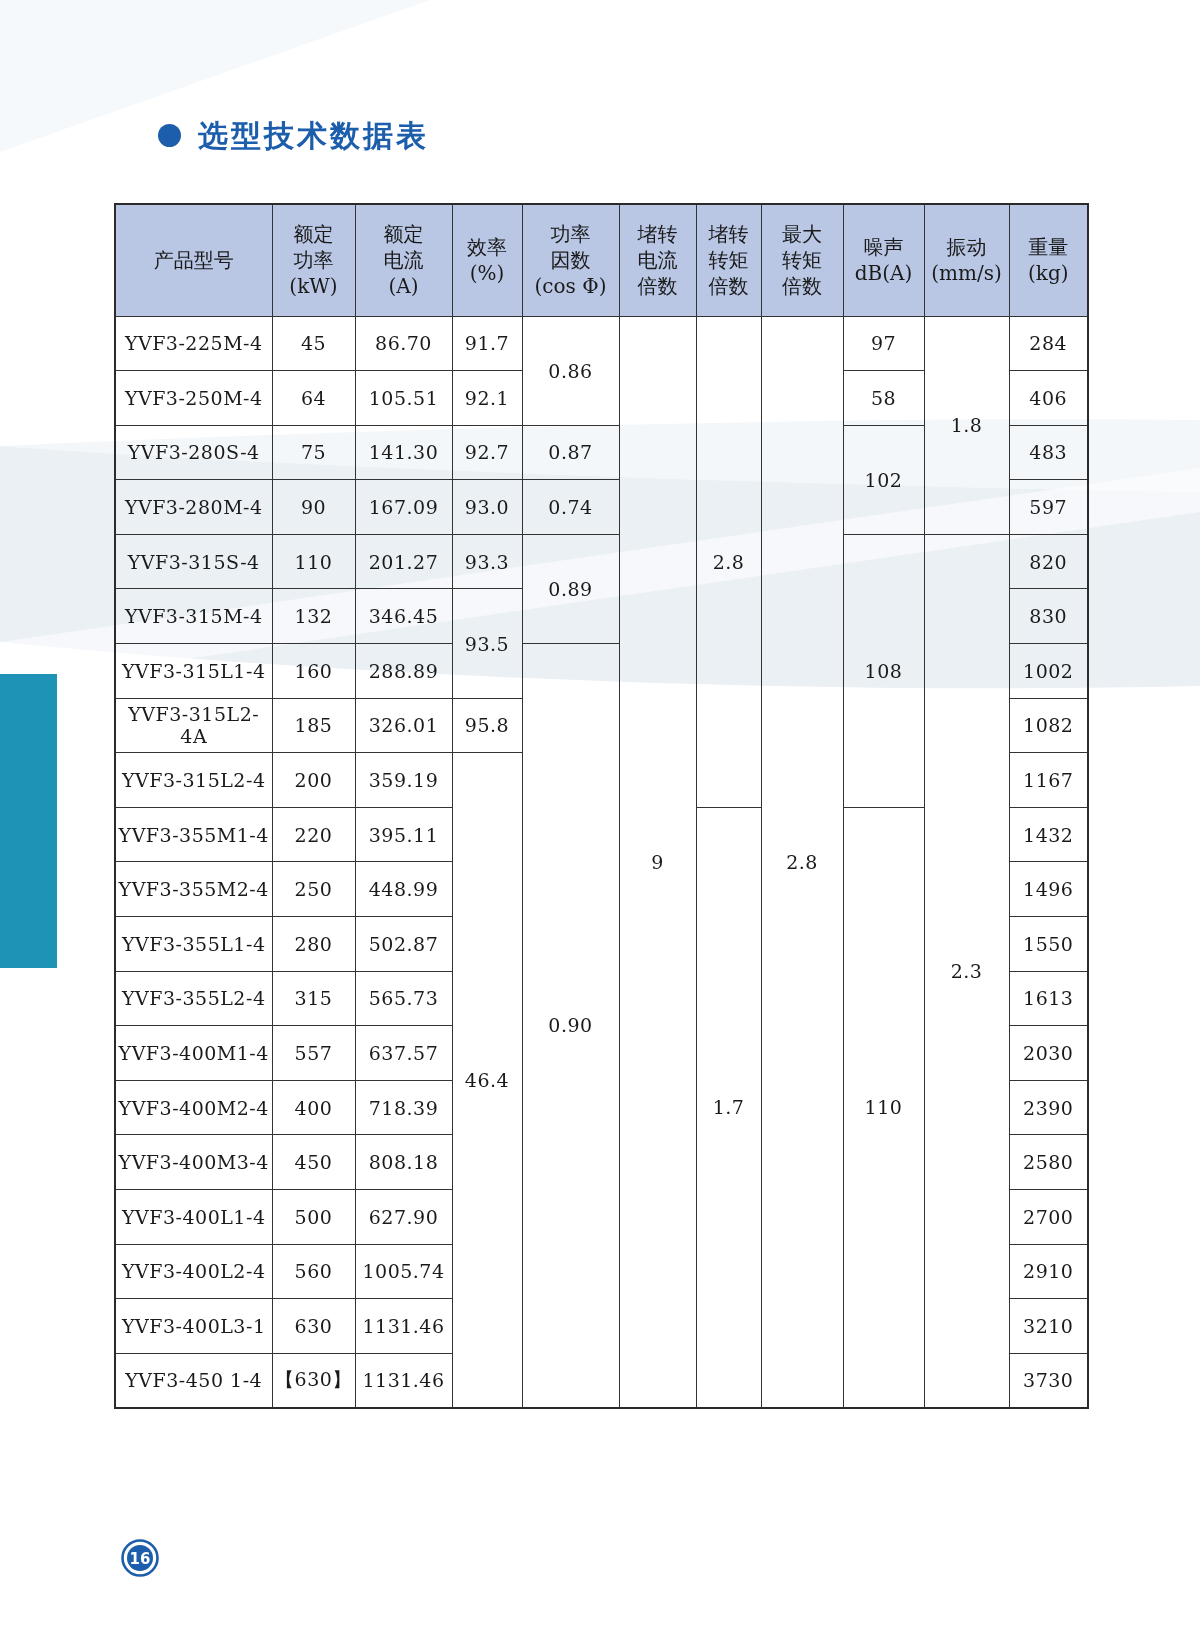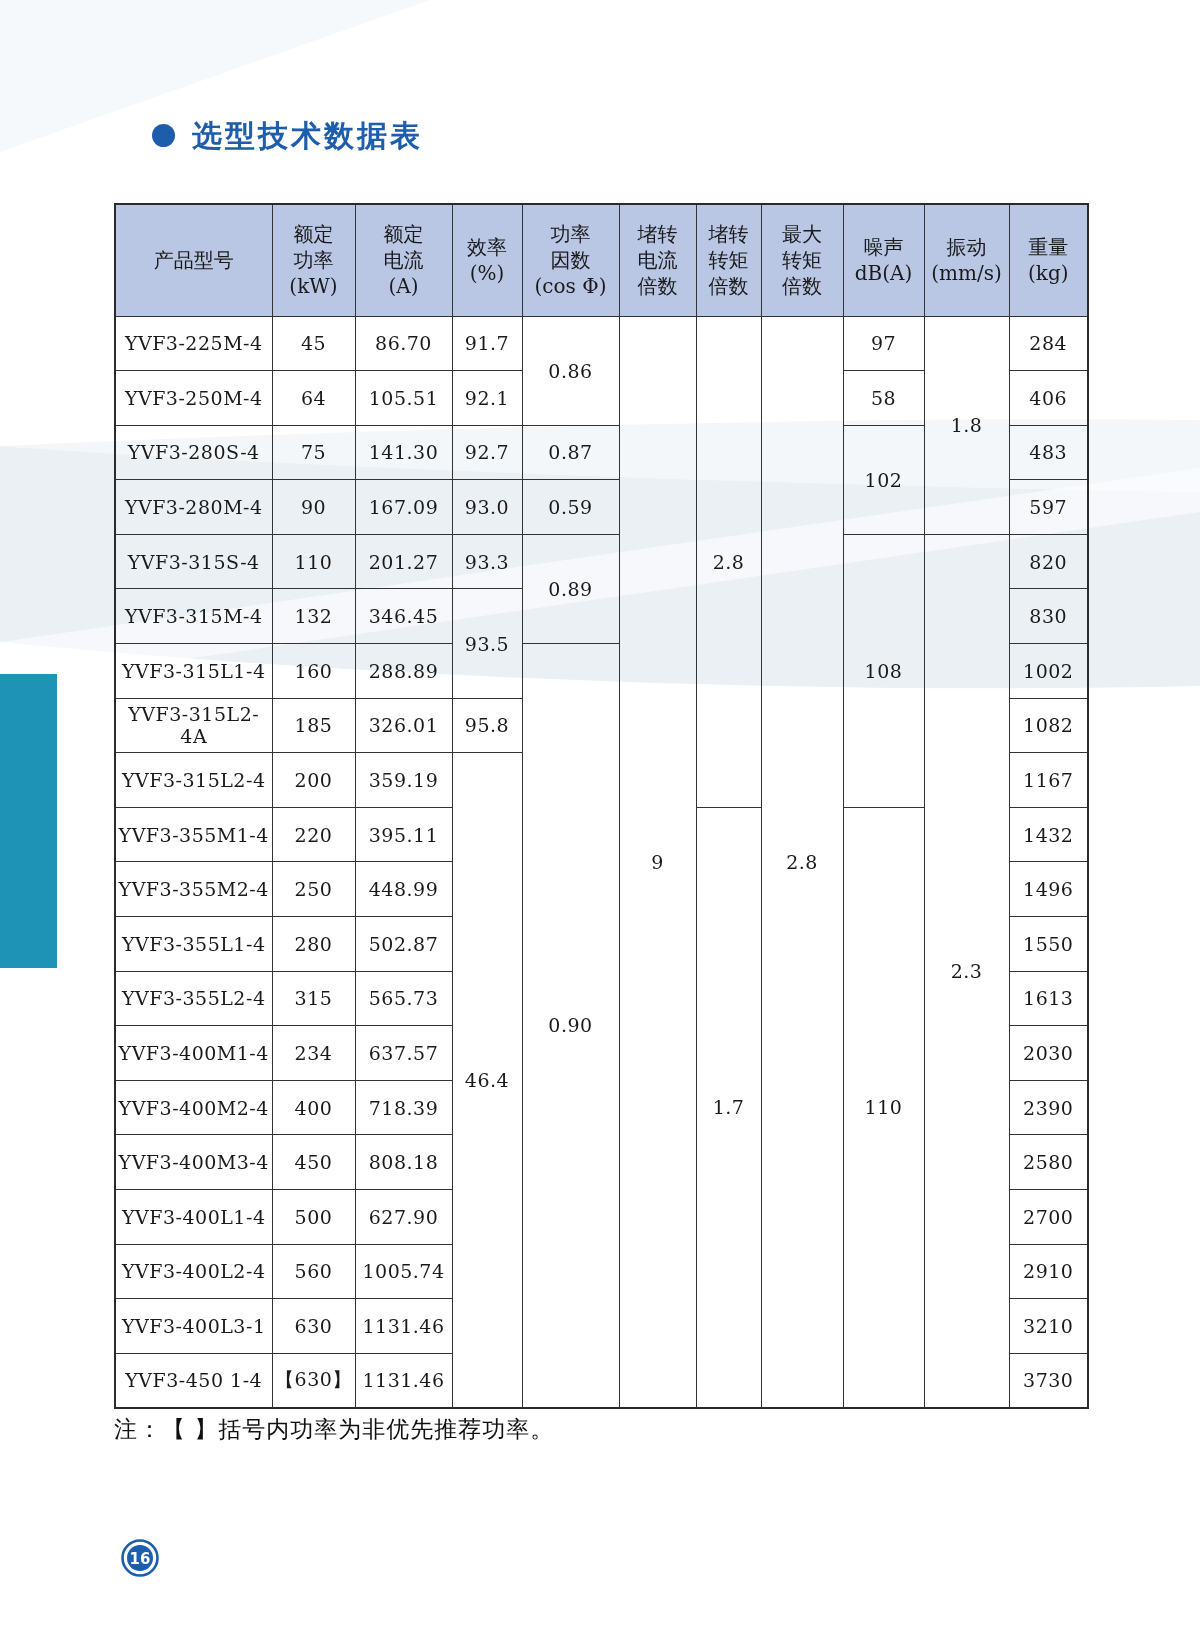--- a/index.html
+++ b/index.html
@@ -14,21 +14,21 @@
   #page{position:relative;width:1200px;height:1639px;background:#ffffff;overflow:hidden;}
 
   .bg-waves{position:absolute;left:0;top:0;width:1200px;height:1639px;z-index:0;}
   .wave-main{fill:var(--wave);}
   .wave-soft{fill:#f4f7fa;}
   .wave-streak{fill:#ffffff;opacity:0.55;}
   .corner-wash{fill:#eff4f7;opacity:0.55;}
 
   .teal-bar{position:absolute;left:0;top:674px;width:57px;height:294px;background:var(--teal);z-index:1;}
 
-  .title-row{position:absolute;left:152px;top:119px;display:flex;align-items:center;z-index:2;justify-content:flex-end;}
+  .title-row{position:absolute;left:158px;top:119px;display:flex;align-items:center;z-index:2;justify-content:flex-end;}
   .title-bullet{width:23px;height:23px;border-radius:50%;background:var(--title-blue);margin-right:17px;flex:0 0 auto;}
   .title-text{font-family:"DejaVu Sans","Liberation Sans",sans-serif;font-weight:bold;font-size:30px;letter-spacing:3px;color:var(--title-blue);line-height:1;padding-top:2px;}
 
   table.spec{
     position:absolute;left:114px;top:203px;width:973px;height:1204px;z-index:2;
     border-collapse:collapse;table-layout:fixed;background:transparent;
     border:2.5px solid #2b2b2b;
   }
   table.spec th,table.spec td{
     border:1.5px solid var(--border-color);
@@ -162,21 +162,21 @@
           <td>92.7</td>
           <td>0.87</td>
           <td rowspan="2">102</td>
           <td>483</td>
         </tr>
         <tr>
           <td>YVF3-280M-4</td>
           <td>90</td>
           <td>167.09</td>
           <td>93.0</td>
-          <td>0.59</td>
+          <td>0.74</td>
           <td>597</td>
         </tr>
         <tr>
           <td>YVF3-315S-4</td>
           <td>110</td>
           <td>201.27</td>
           <td>93.3</td>
           <td rowspan="2">0.89</td>
           <td rowspan="5">108</td>
           <td rowspan="16">2.3</td>
@@ -231,21 +231,21 @@
           <td>1550</td>
         </tr>
         <tr>
           <td>YVF3-355L2-4</td>
           <td>315</td>
           <td>565.73</td>
           <td>1613</td>
         </tr>
         <tr>
           <td>YVF3-400M1-4</td>
-          <td>234</td>
+          <td>557</td>
           <td>637.57</td>
           <td>2030</td>
         </tr>
         <tr>
           <td>YVF3-400M2-4</td>
           <td>400</td>
           <td>718.39</td>
           <td>2390</td>
         </tr>
         <tr>
@@ -274,21 +274,20 @@
         </tr>
         <tr>
           <td>YVF3-450 1-4</td>
           <td>【630】</td>
           <td>1131.46</td>
           <td>3730</td>
         </tr>
       </tbody>
   </table>
 
-  <div class="note">注：【 】括号内功率为非优先推荐功率。</div>
 
   <svg class="page-badge" viewBox="0 0 40 40">
     <circle cx="20" cy="20" r="17.5" fill="none" stroke="#1c5dac" stroke-width="2.6"></circle>
     <circle cx="20" cy="20" r="13" fill="#1c5dac"></circle>
     <text x="20" y="25.5" text-anchor="middle" fill="#ffffff" font-size="15" font-weight="bold">16</text>
   </svg>
 
 </div>
 
 </body></html>

